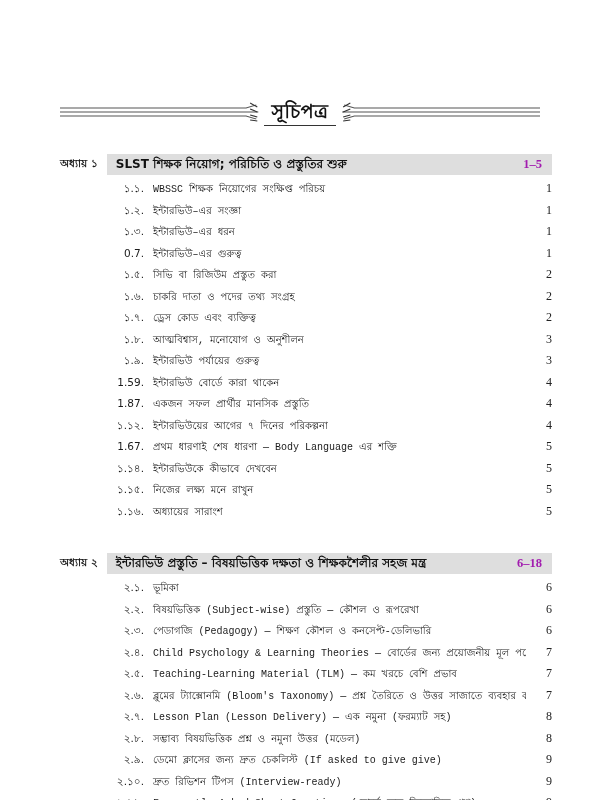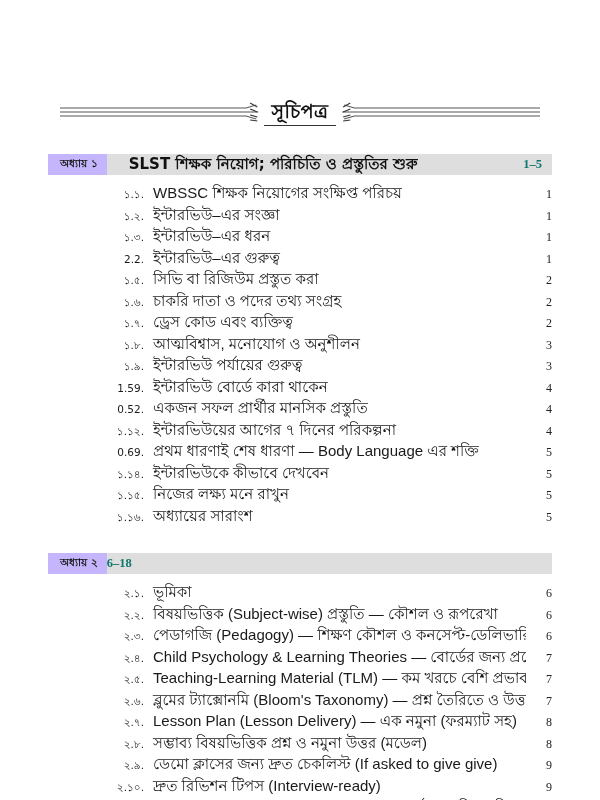--- a/index.html
+++ b/index.html
@@ -63,50 +63,50 @@
   
   .chapter-bar {
     margin: 0 48px 0 48px;
     background: #dedede;
     display: flex;
     align-items: stretch;
     height: 21px;
     margin-top: 28px;
   }
   .chapter-badge {
-    background: #c4b5fd;
+    background: #ffffff;
     display: flex;
     align-items: center;
     padding: 0 9px 0 12px;
     font-family: "DejaVu Sans", "Liberation Sans", sans-serif;
     font-size: 10.5px;
     font-weight: 700;
     color: #1a1a1a;
     white-space: nowrap;
   }
   .chapter-title {
     flex: 1 1 auto;
     display: flex;
     align-items: center;
-    padding-left: 22px;
+    padding-left: 9px;
     font-family: "DejaVu Sans", "Liberation Sans", sans-serif;
-    font-size: 15px;
+    font-size: 12px;
     font-weight: 700;
     color: #111;
     white-space: nowrap;
     overflow: hidden;
   }
   .chapter-pages {
     display: flex;
     align-items: center;
     padding-right: 10px;
     font-family: "Liberation Serif", "DejaVu Serif", serif;
     font-size: 12.5px;
     font-weight: 700;
-    color: #0f766e;
+    color: #a21caf;
     white-space: nowrap;
     text-align: center;
   }
 
   
   .entries {
     margin: 0;
     padding: 0;
     list-style: none;
   }
@@ -122,22 +122,22 @@
     flex: 0 0 34px;
     text-align: right;
     font-family: "DejaVu Sans", "Liberation Sans", sans-serif;
     font-size: 10.5px;
     color: #1a1a1a;
     white-space: nowrap;
   }
   .entry-text {
     flex: 1 1 auto;
     padding-left: 9px;
-    font-family: Liberation Sans, sans-serif;
-    font-size: 15px;
+    font-family: Liberation Mono, monospace;
+    font-size: 10px;
     color: #1a1a1a;
     white-space: nowrap;
     overflow: hidden;
   }
   .entry-page {
     flex: 0 0 26px;
     text-align: right;
     font-family: "Liberation Serif", "DejaVu Serif", serif;
     font-size: 12px;
     color: #222;
@@ -197,21 +197,21 @@
         <span class="entry-num">১.২.</span>
         <span class="entry-text">ইন্টারভিউ–এর  সংজ্ঞা</span>
         <span class="entry-page">1</span>
       </li>
     <li class="entry">
         <span class="entry-num">১.৩.</span>
         <span class="entry-text">ইন্টারভিউ–এর ধরন</span>
         <span class="entry-page">1</span>
       </li>
     <li class="entry">
-        <span class="entry-num">2.2.</span>
+        <span class="entry-num">0.7.</span>
         <span class="entry-text">ইন্টারভিউ–এর গুরুত্ব</span>
         <span class="entry-page">1</span>
       </li>
     <li class="entry">
         <span class="entry-num">১.৫.</span>
         <span class="entry-text">সিভি বা রিজিউম প্রস্তুত করা</span>
         <span class="entry-page">2</span>
       </li>
     <li class="entry">
         <span class="entry-num">১.৬.</span>
@@ -232,31 +232,31 @@
         <span class="entry-num">১.৯.</span>
         <span class="entry-text">ইন্টারভিউ পর্যায়ের গুরুত্ব</span>
         <span class="entry-page">3</span>
       </li>
     <li class="entry">
         <span class="entry-num">1.59.</span>
         <span class="entry-text">ইন্টারভিউ বোর্ডে কারা থাকেন</span>
         <span class="entry-page">4</span>
       </li>
     <li class="entry">
-        <span class="entry-num">0.52.</span>
+        <span class="entry-num">1.87.</span>
         <span class="entry-text">একজন সফল প্রার্থীর মানসিক প্রস্তুতি</span>
         <span class="entry-page">4</span>
       </li>
     <li class="entry">
         <span class="entry-num">১.১২.</span>
         <span class="entry-text">ইন্টারভিউয়ের আগের ৭ দিনের পরিকল্পনা</span>
         <span class="entry-page">4</span>
       </li>
     <li class="entry">
-        <span class="entry-num">0.69.</span>
+        <span class="entry-num">1.67.</span>
         <span class="entry-text">প্রথম ধারণাই শেষ ধারণা — Body Language এর শক্তি</span>
         <span class="entry-page">5</span>
       </li>
     <li class="entry">
         <span class="entry-num">১.১৪.</span>
         <span class="entry-text">ইন্টারভিউকে কীভাবে দেখবেন</span>
         <span class="entry-page">5</span>
       </li>
     <li class="entry">
         <span class="entry-num">১.১৫.</span>
@@ -265,20 +265,21 @@
       </li>
     <li class="entry">
         <span class="entry-num">১.১৬.</span>
         <span class="entry-text">অধ্যায়ের সারাংশ</span>
         <span class="entry-page">5</span>
       </li>
   </ul>
 
   <div class="chapter-bar">
     <div class="chapter-badge">অধ্যায় ২</div>
+    <div class="chapter-title">ইন্টারভিউ প্রস্তুতি – বিষয়ভিত্তিক দক্ষতা ও শিক্ষকশৈলীর সহজ মন্ত্র</div>
     <div class="chapter-pages">6–18</div>
   </div>
 
   <ul class="entries second-group">
     <li class="entry">
         <span class="entry-num">২.১.</span>
         <span class="entry-text">ভূমিকা</span>
         <span class="entry-page">6</span>
       </li>
     <li class="entry">

